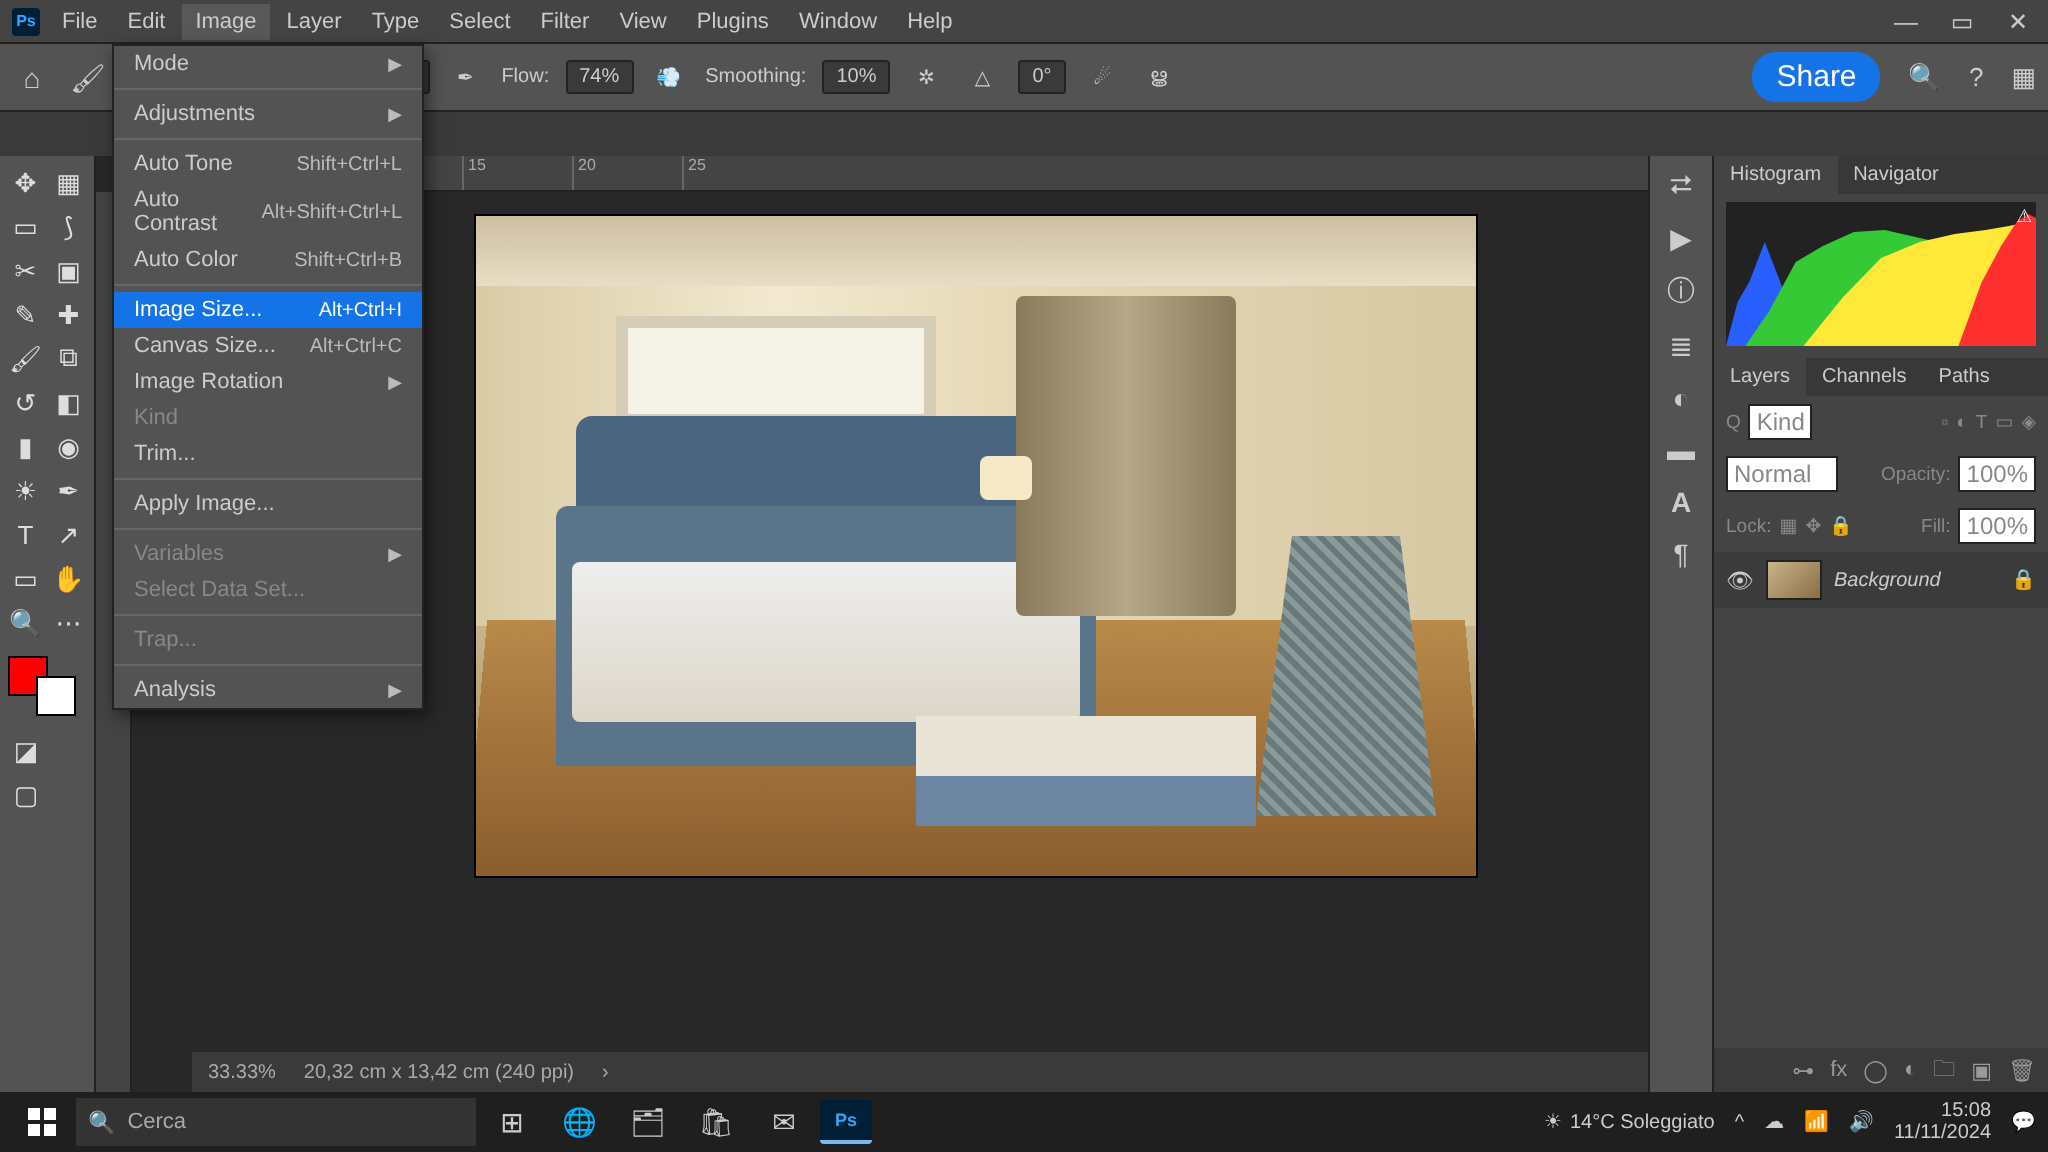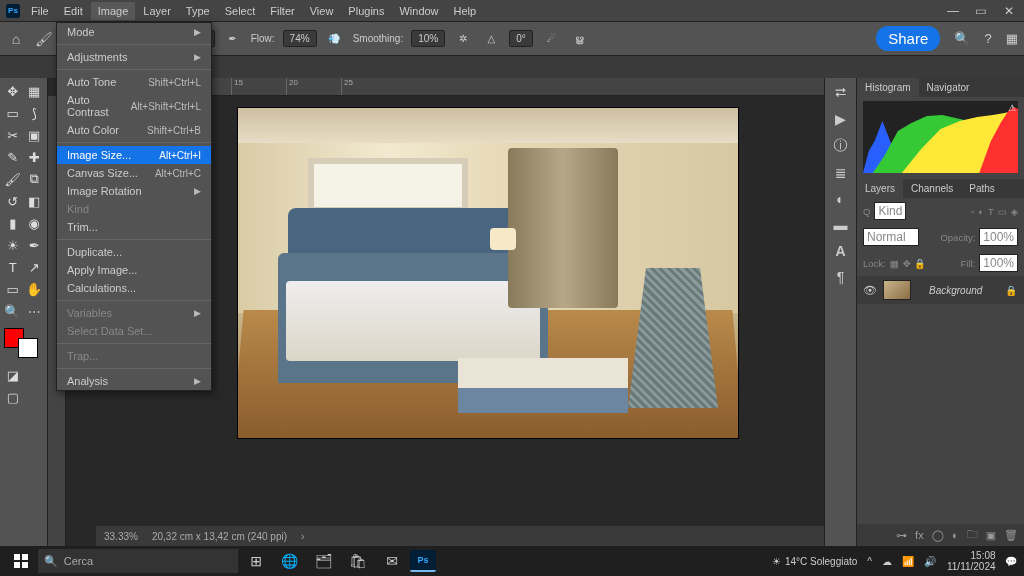--- a/index.html
+++ b/index.html
@@ -72,21 +72,21 @@
 .panel-tabs .act { background: #444; }
 .histo { height: 82px; padding: 4px 6px; position: relative; background: #444; }
 .histo-box { width: 100%; height: 72px; background: #222; position: relative; overflow: hidden; }
 .histo-box svg { width: 100%; height: 100%; }
 .layers-panel { flex: 1; background: #444; display: flex; flex-direction: column; }
 .layer-ctrl { display: flex; align-items: center; gap: 4px; padding: 4px 6px; font-size: 9.5px; color: #888; }
 .layer-ctrl select, .layer-ctrl .inp { background: #ffffff; border: 1px solid #222; color: #888; font-size: 12px; padding: 1px 3px; }
 .layer-row { display: flex; align-items: center; padding: 4px 6px; background: #3b3b3b; gap: 6px; }
 .layer-row .eye { font-size: 11px; }
 .layer-row .thumb { width: 28px; height: 20px; background: linear-gradient(135deg,#c9b48a,#8a6d45); border: 1px solid #222; }
-.layer-row .lname { font-style: italic; font-size: 10px; margin-left: 12px; }
+.layer-row .lname { font-style: italic; font-size: 10px; }
 .layer-row .lock { margin-left: auto; font-size: 10px; }
 .panel-footer { margin-top: auto; height: 22px; background: #3a3a3a; display: flex; align-items: center; justify-content: flex-end; gap: 8px; padding: 0 6px; font-size: 11px; color: #999; }
 
 
 .dropdown { position: absolute; top: 22px; left: 56px; width: 156px; background: #535353; border: 1px solid #222; box-shadow: 2px 3px 8px rgba(0,0,0,.5); z-index: 100; font-size: 11px; }
 .dropdown .mi { display: flex; padding: 3px 10px; align-items: center; }
 .dropdown .mi .lbl { flex: 1; }
 .dropdown .mi .sc { color: #bbb; font-size: 10px; }
 .dropdown .mi .arr { color: #bbb; font-size: 9px; }
 .dropdown .mi.hl { background: #1473e6; color: #fff; }
@@ -365,27 +365,21 @@
       <span class="arr">▶</span>
     </div>
     <div class="mi dis">
       <span class="lbl">Kind</span>
     </div>
     <div class="mi">
       <span class="lbl">Trim...</span>
     </div>
     <hr>
     <div class="mi">
-      <span class="lbl">Duplicate...</span>
-    </div>
-    <div class="mi">
       <span class="lbl">Apply Image...</span>
-    </div>
-    <div class="mi">
-      <span class="lbl">Calculations...</span>
     </div>
     <hr>
     <div class="mi dis">
       <span class="lbl">Variables</span>
       <span class="arr">▶</span>
     </div>
     <div class="mi dis">
       <span class="lbl">Select Data Set...</span>
     </div>
     <hr>

